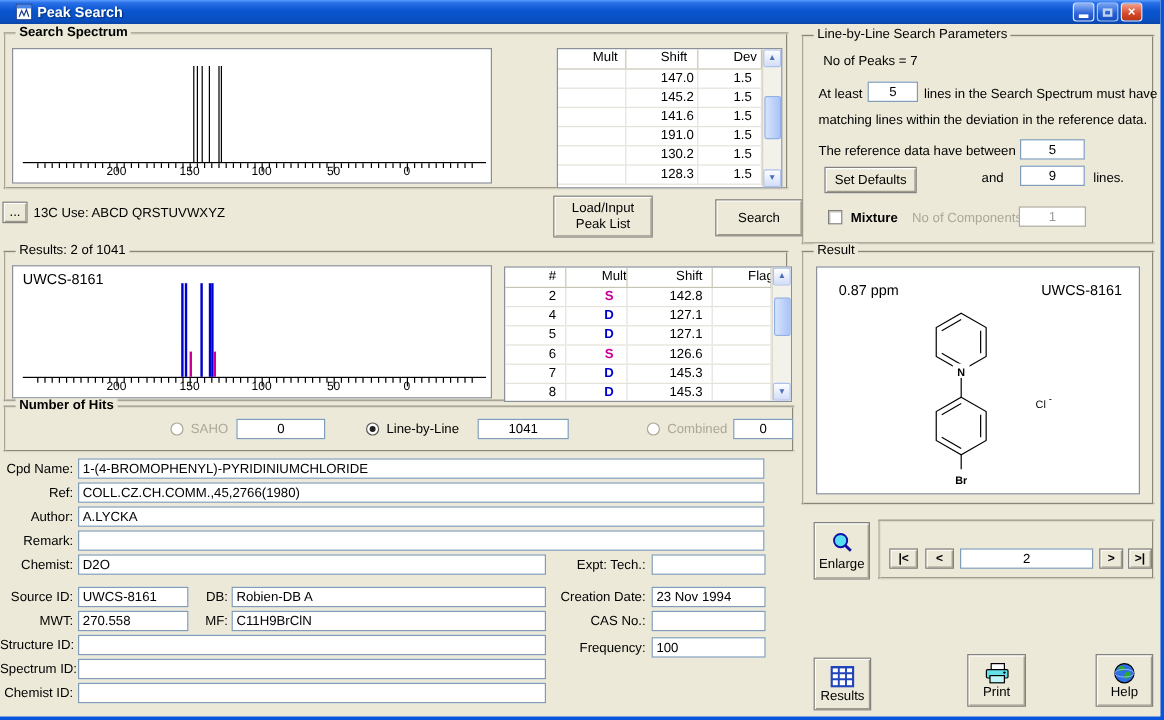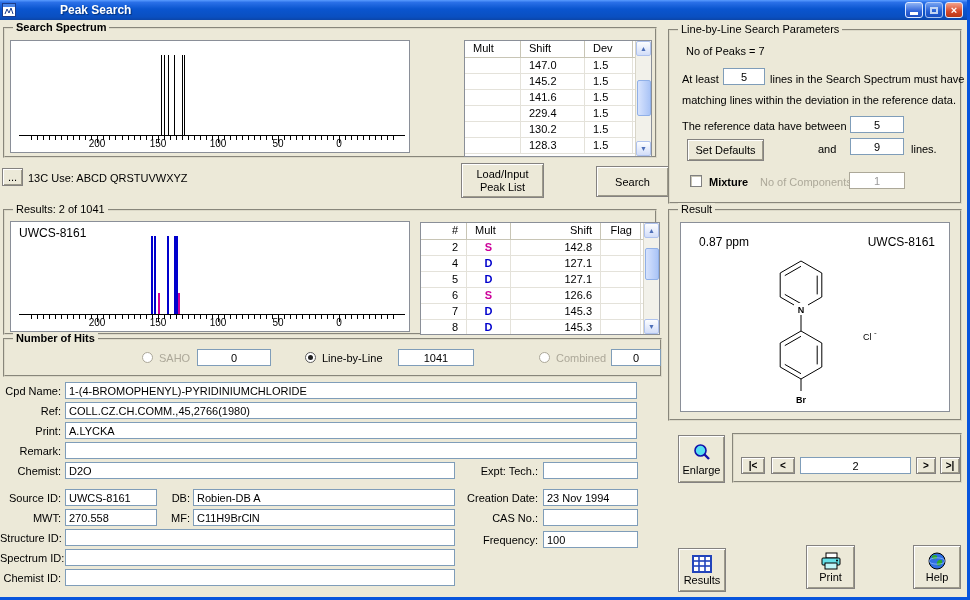--- a/index.html
+++ b/index.html
@@ -1,17 +1,17 @@
 <!DOCTYPE html>
 <html><head>
 <meta charset="utf-8">
 <style>
   html,body{margin:0;padding:0;background:#9aa5b1;font-family:"Liberation Sans",sans-serif;}
   .window{position:relative;width:967px;height:597px;border-right:3px solid #0855DD;border-bottom:3px solid #0855DD;background:#ECE9D8;overflow:hidden;}
-  .titlebar{position:relative;height:20px;background:linear-gradient(180deg,#5a9cff 0%,#2a70e8 12%,#0a55cf 45%,#0a4fc0 85%,#0b45a8 100%);display:flex;align-items:center;padding:0 2px;gap:40px;}
+  .titlebar{position:relative;height:20px;background:linear-gradient(180deg,#5a9cff 0%,#2a70e8 12%,#0a55cf 45%,#0a4fc0 85%,#0b45a8 100%);display:flex;align-items:center;padding:0 13px;}
   .title-text{color:#fff;font-weight:bold;font-size:12px;margin-left:4px;text-shadow:1px 1px 1px #00317E;flex:1;}
   .win-buttons{display:flex;gap:2px;margin-right:2px;}
   .win-btn{width:18px;height:16px;border-radius:3px;border:1px solid #dce8ff;display:flex;align-items:center;justify-content:center;font-size:11px;color:#fff;font-weight:bold;box-sizing:border-box;}
   .win-btn.minb,.win-btn.maxb{background:linear-gradient(180deg,#8fb4f5,#2E63D8 60%,#1d4fc0);}
   .win-btn.maxb{opacity:.75;}
   .win-btn.closeb{background:linear-gradient(180deg,#f3a38c,#d6492a 60%,#b83616);}
   .minbar{width:8px;height:3px;background:#fff;margin-top:7px;}
   .maxsq{width:8px;height:7px;border:2px solid #fff;box-sizing:border-box;}
   .client{position:relative;height:577px;background:#ECE9D8;overflow:hidden;font-size:11px;color:#000;}
   .client *{box-sizing:border-box;}
@@ -30,21 +30,21 @@
   .iconbtn{flex-direction:column;gap:1px;padding:2px;}
   .flabel{position:absolute;text-align:right;white-space:nowrap;}
   .radio{position:absolute;width:11px;height:11px;border-radius:50%;background:#fff;border:1px solid #5a5a5a;}
   .radio.sel::after{content:"";position:absolute;left:2px;top:2px;width:5px;height:5px;border-radius:50%;background:#222;}
   .radio.dis{border-color:#ACA899;}
   .checkbox{position:absolute;width:12px;height:12px;background:#fff;border:1px solid #808080;box-shadow:inset 1px 1px 0 #c8c5b5;}
   .datatable{position:absolute;background:#fff;border:1px solid #8a8f98;display:flex;overflow:hidden;}
   .tbl{flex:1;overflow:hidden;}
   .tr{display:flex;height:16px;border-bottom:1px solid #E4E2DA;}
   .tr.head{height:17px;border-bottom:1px solid #C8C5B5;}
-  .td{border-right:1px solid #E4E2DA;padding:1px 8px;font-size:11px;white-space:nowrap;overflow:hidden;}
+  .td{border-right:1px solid #E4E2DA;padding:1px 8px;font-size:11px;white-space:nowrap;overflow:hidden;margin-left:21px;}
   .tr.head .td{border-right:1px solid #C8C5B5;}
   .vscroll{width:16px;background:#F2F1EA;border-left:1px solid #d8d5c8;display:flex;flex-direction:column;position:relative;}
   .sb-btn{height:15px;background:linear-gradient(180deg,#FDFEFF,#D2DDF8);border:1px solid #AEC2EE;border-radius:2px;color:#4D6FB8;font-size:7px;display:flex;align-items:center;justify-content:center;}
   .sb-track{flex:1;position:relative;}
   .sb-thumb{position:absolute;left:0;width:14px;margin:0 1px;background:linear-gradient(90deg,#D7E3FD,#AAC4F6);border:1px solid #90B0E8;border-radius:2px;}
   .peak{position:absolute;}
   .tick{position:absolute;background:#000;width:1px;}
   .axisline{position:absolute;height:1px;background:#000;}
   .ticklabel{position:absolute;width:30px;text-align:center;font-size:10px;color:#000;}
 </style>
@@ -166,21 +166,21 @@
               <div class="td" style="width: 64px; text-align: left;">145.2</div>
               <div class="td" style="width: 48px; text-align: left;">1.5</div>
             </div>
             <div class="tr">
               <div class="td" style="width: 56px; text-align: left;"></div>
               <div class="td" style="width: 64px; text-align: left;">141.6</div>
               <div class="td" style="width: 48px; text-align: left;">1.5</div>
             </div>
             <div class="tr">
               <div class="td" style="width: 56px; text-align: left;"></div>
-              <div class="td" style="width: 64px; text-align: left;">229.4</div>
+              <div class="td" style="width: 64px; text-align: left;">191.0</div>
               <div class="td" style="width: 48px; text-align: left;">1.5</div>
             </div>
             <div class="tr">
               <div class="td" style="width: 56px; text-align: left;"></div>
               <div class="td" style="width: 64px; text-align: left;">130.2</div>
               <div class="td" style="width: 48px; text-align: left;">1.5</div>
             </div>
             <div class="tr">
               <div class="td" style="width: 56px; text-align: left;"></div>
               <div class="td" style="width: 64px; text-align: left;">128.3</div>
@@ -368,21 +368,21 @@
       <input class="field center" style="left: 393px; top: 9px; width: 76px;" value="1041">
       <span class="radio dis" style="left:534px;top:12px"></span>
       <span class="lbl gray" style="left:551px;top:12px">Combined</span>
       <input class="field center" style="left: 606px; top: 9px; width: 50px;" value="0">
     </div>
 
     <span class="flabel" style="left:0;top:365px;width:61px">Cpd Name:</span>
     <input class="field" style="left: 65px; top: 362px; width: 572px;" value="1-(4-BROMOPHENYL)-PYRIDINIUMCHLORIDE">
     <span class="flabel" style="left:0;top:385px;width:61px">Ref:</span>
     <input class="field" style="left: 65px; top: 382px; width: 572px;" value="COLL.CZ.CH.COMM.,45,2766(1980)">
-    <span class="flabel" style="left:0;top:405px;width:61px">Print:</span>
+    <span class="flabel" style="left:0;top:405px;width:61px">Author:</span>
     <input class="field" style="left: 65px; top: 402px; width: 572px;" value="A.LYCKA">
     <span class="flabel" style="left:0;top:425px;width:61px">Remark:</span>
     <input class="field" style="left: 65px; top: 422px; width: 572px;" value="">
     <span class="flabel" style="left:0;top:445px;width:61px">Chemist:</span>
     <input class="field" style="left: 65px; top: 442px; width: 390px;" value="D2O">
     <span class="flabel" style="left:0;top:472px;width:61px">Source ID:</span>
     <input class="field" style="left: 65px; top: 469px; width: 92px;" value="UWCS-8161">
     <span class="flabel" style="left:158px;top:472px;width:32px">DB:</span>
     <input class="field" style="left: 193px; top: 469px; width: 262px;" value="Robien-DB A">
     <span class="flabel" style="left:0;top:492px;width:61px">MWT:</span>

